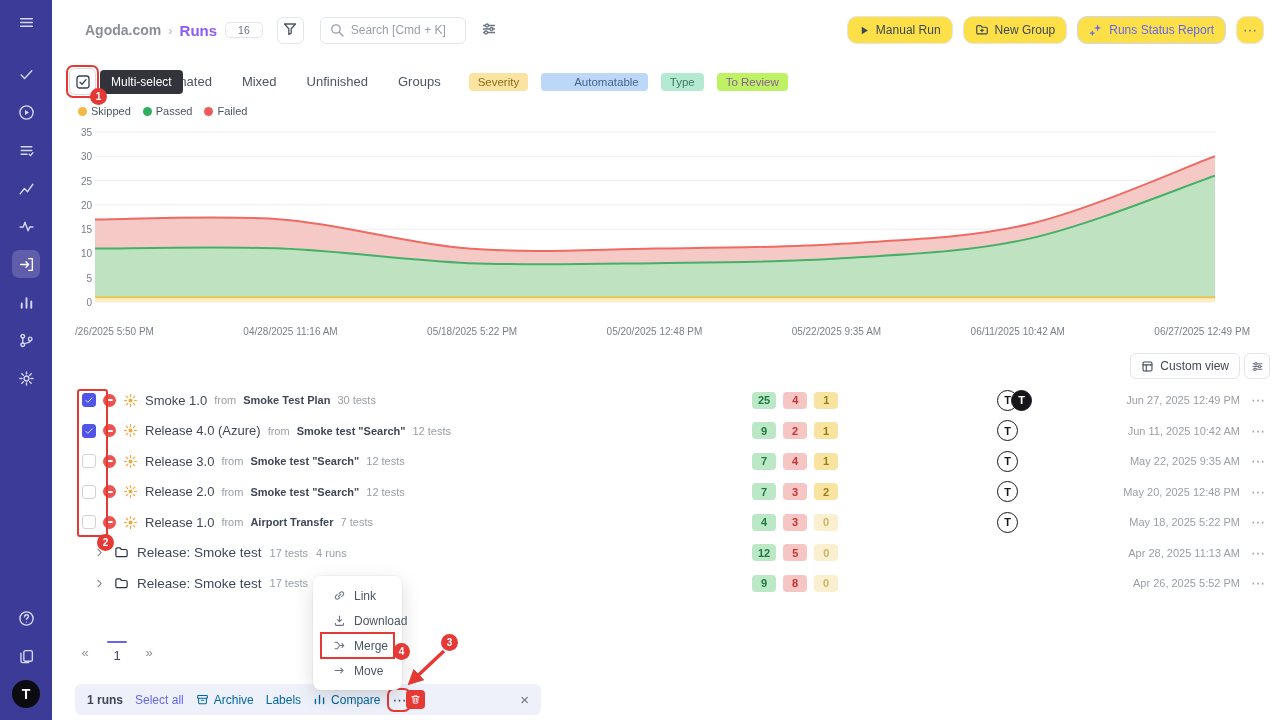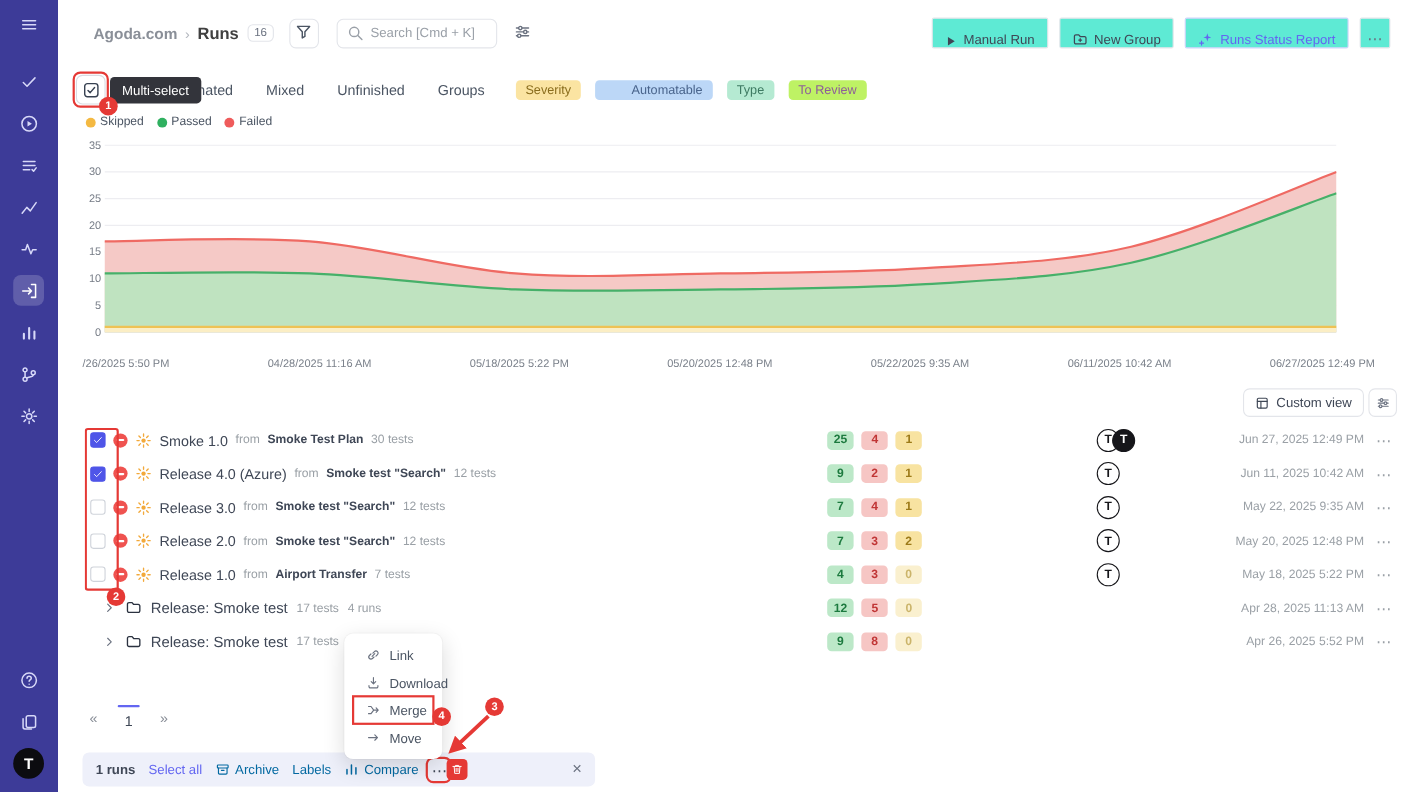--- a/index.html
+++ b/index.html
@@ -12,29 +12,29 @@
 .sb-icon:first-child{margin-bottom:24px}
 .sb-icon.active{background:rgba(255,255,255,.18);color:#fff}
 .sb-spacer{flex:1}
 .logo-t{width:28px;height:28px;border-radius:50%;background:#0c0c10;color:#fff;font-weight:bold;display:flex;align-items:center;justify-content:center;font-size:14px}
 
 
 main{position:absolute;left:52px;top:0;width:1228px;height:720px}
 .header{position:absolute;left:0;top:0;width:100%;height:60px;display:flex;align-items:center;padding:0 16px 0 33px}
 .bc-project{font-size:14px;font-weight:600;color:#8a8f98}
 .bc-sep{margin:0 7px;color:#b4b8bf}
-.bc-page{font-size:15px;font-weight:700;color:#404040}
-.bc-count{margin-left:8px;font-size:10.5px;color:#6b7280;border:1px solid #e3e5ea;border-radius:5px;padding:1px 5px}
+.bc-page{font-size:15px;font-weight:700;color:#8b5cf6}
+.bc-count{margin-left:8px;font-size:10.5px;color:#6b7280;border:1px solid #e3e5ea;border-radius:5px;padding:1px 12px}
 .funnel-btn{margin-left:14px;width:27px;height:27px;border:1px solid #e3e5ea;border-radius:6px;background:#fff;display:flex;align-items:center;justify-content:center;color:#4b5563}
 .search-box{margin-left:16px;width:146px;height:27px;border:1px solid #e3e5ea;border-radius:6px;display:flex;align-items:center;padding:0 8px;gap:6px;color:#9aa0a8}
 .search-box input{border:none;outline:none;width:100%;font-size:12px;color:#4b5563;font-family:"Liberation Sans",sans-serif}
 .search-box input::placeholder{color:#9aa0a8}
 .hdr-sliders{margin-left:15px;color:#6b7280;display:flex}
 .hdr-right{margin-left:auto;display:flex;gap:10px;align-items:center}
-.hbtn{height:28px;padding:0 11px;border:1px solid #e3e5ea;border-radius:2px;display:flex;align-items:flex-end;gap:6px;font-size:12px;color:#3f4756;background:#5eead4;cursor:pointer;white-space:nowrap}
+.hbtn{height:28px;padding:0 11px;border:1px solid #e3e5ea;border-radius:10px;display:flex;align-items:center;gap:6px;font-size:12px;color:#3f4756;background:#fde047;cursor:pointer;white-space:nowrap}
 .hbtn.primary{color:#6366f1;border-color:#ced4fb}
 .hbtn.square{width:28px;padding:0;justify-content:center;color:#6b7280;font-size:14px}
 
 
 .filter-row{position:absolute;left:14px;top:66px;height:31px;display:flex;align-items:center}
 .ms-wrap{border:2px solid #e53935;border-radius:7px;padding:1px;display:flex}
 .ms-btn{width:27px;height:27px;border:1px solid #d9dbe2;border-radius:6px;background:#fff;display:flex;align-items:center;justify-content:center;color:#374151}
 .tabs{margin-left:50px;display:flex;gap:30px;font-size:13px;color:#4b5563}
 .tab{cursor:pointer;white-space:nowrap}
 .pills{margin-left:28px;display:flex;gap:13px}

